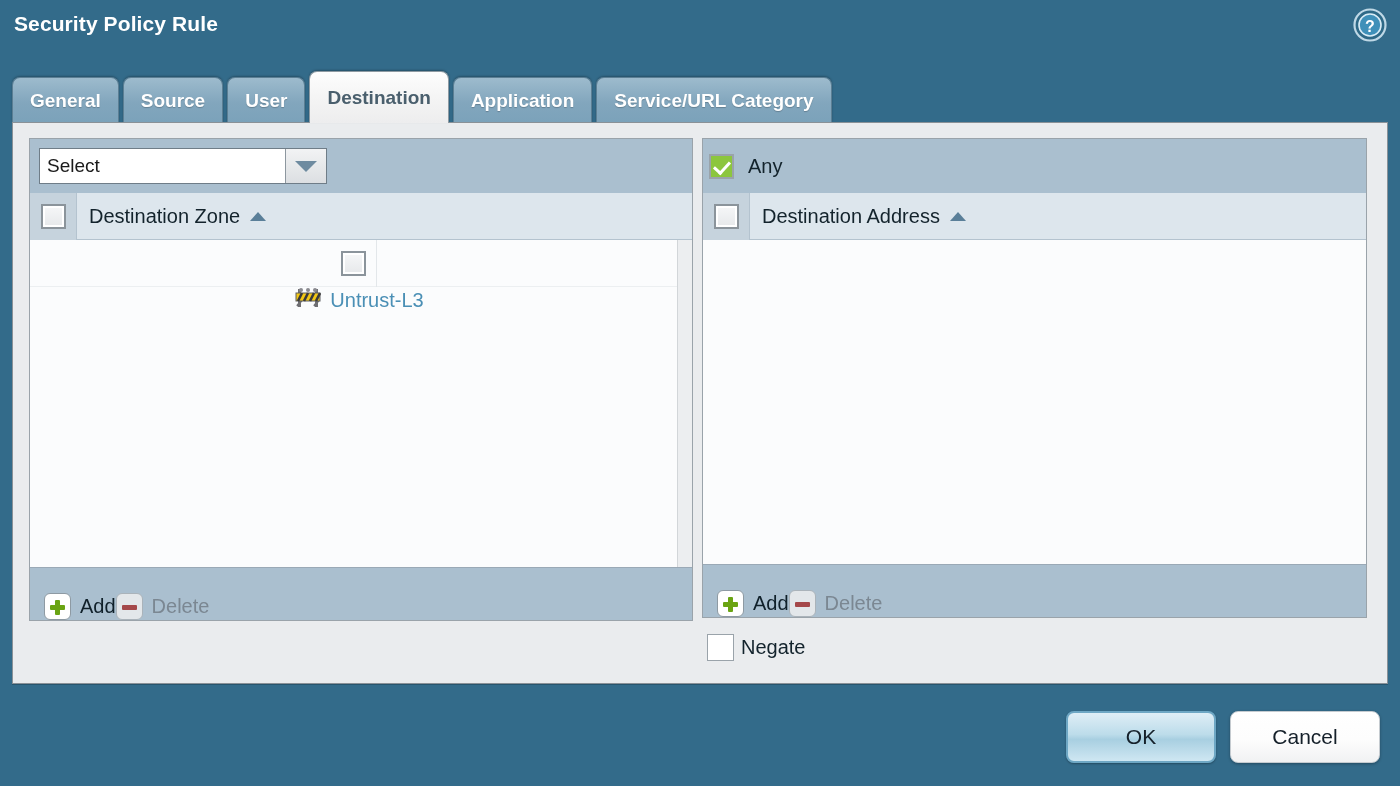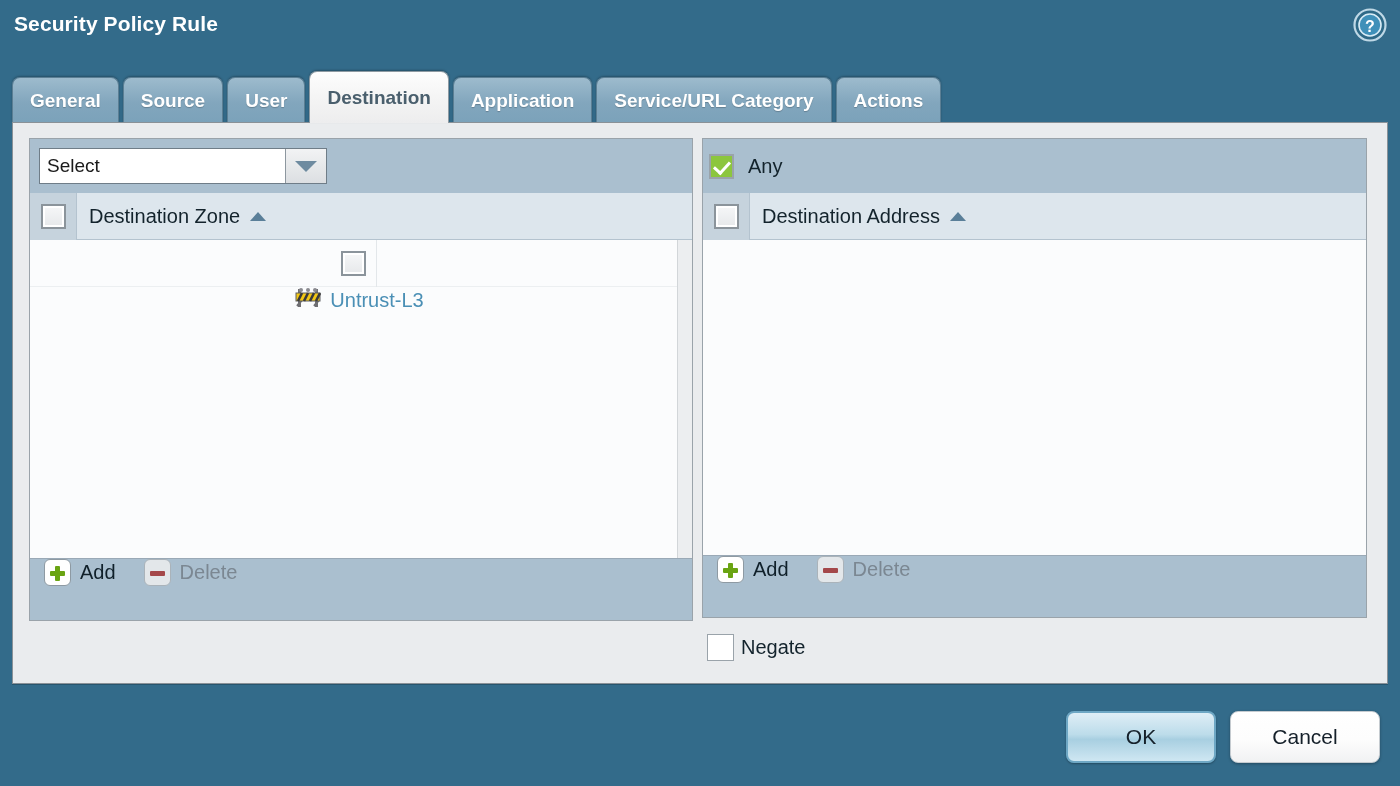--- a/index.html
+++ b/index.html
@@ -270,27 +270,26 @@
   }
   .row-link {
     font-size: 20px;
     color: #4a8fb5;
     cursor: pointer;
     white-space: nowrap;
   }
 
   
   .lb-foot {
-    height: 62px;
+    height: 53px;
     background: #aabfcf;
     border-top: 1px solid #9aa9b6;
     display: flex;
-    align-items: flex-start;
+    align-items: flex-end;
     padding-left: 14px;
-    gap: 28px;
     flex: none;
   }
   .act {
     display: flex;
     align-items: center;
     gap: 9px;
     font-size: 20px;
     color: #10202a;
     cursor: pointer;
   }
@@ -369,21 +368,20 @@
     </div>
   </div>
 
   <div class="tabstrip">
     <div class="tab">General</div>
     <div class="tab">Source</div>
     <div class="tab">User</div>
     <div class="tab active">Destination</div>
     <div class="tab">Application</div>
     <div class="tab">Service/URL Category</div>
-    <div class="tab">Actions</div>
   </div>
 
   <div class="content-panel">
     <div class="cols">
 
       <div class="col-left">
         <div class="listbox left">
 
           <div class="lb-toolbar">
             <div class="select-ctl">

